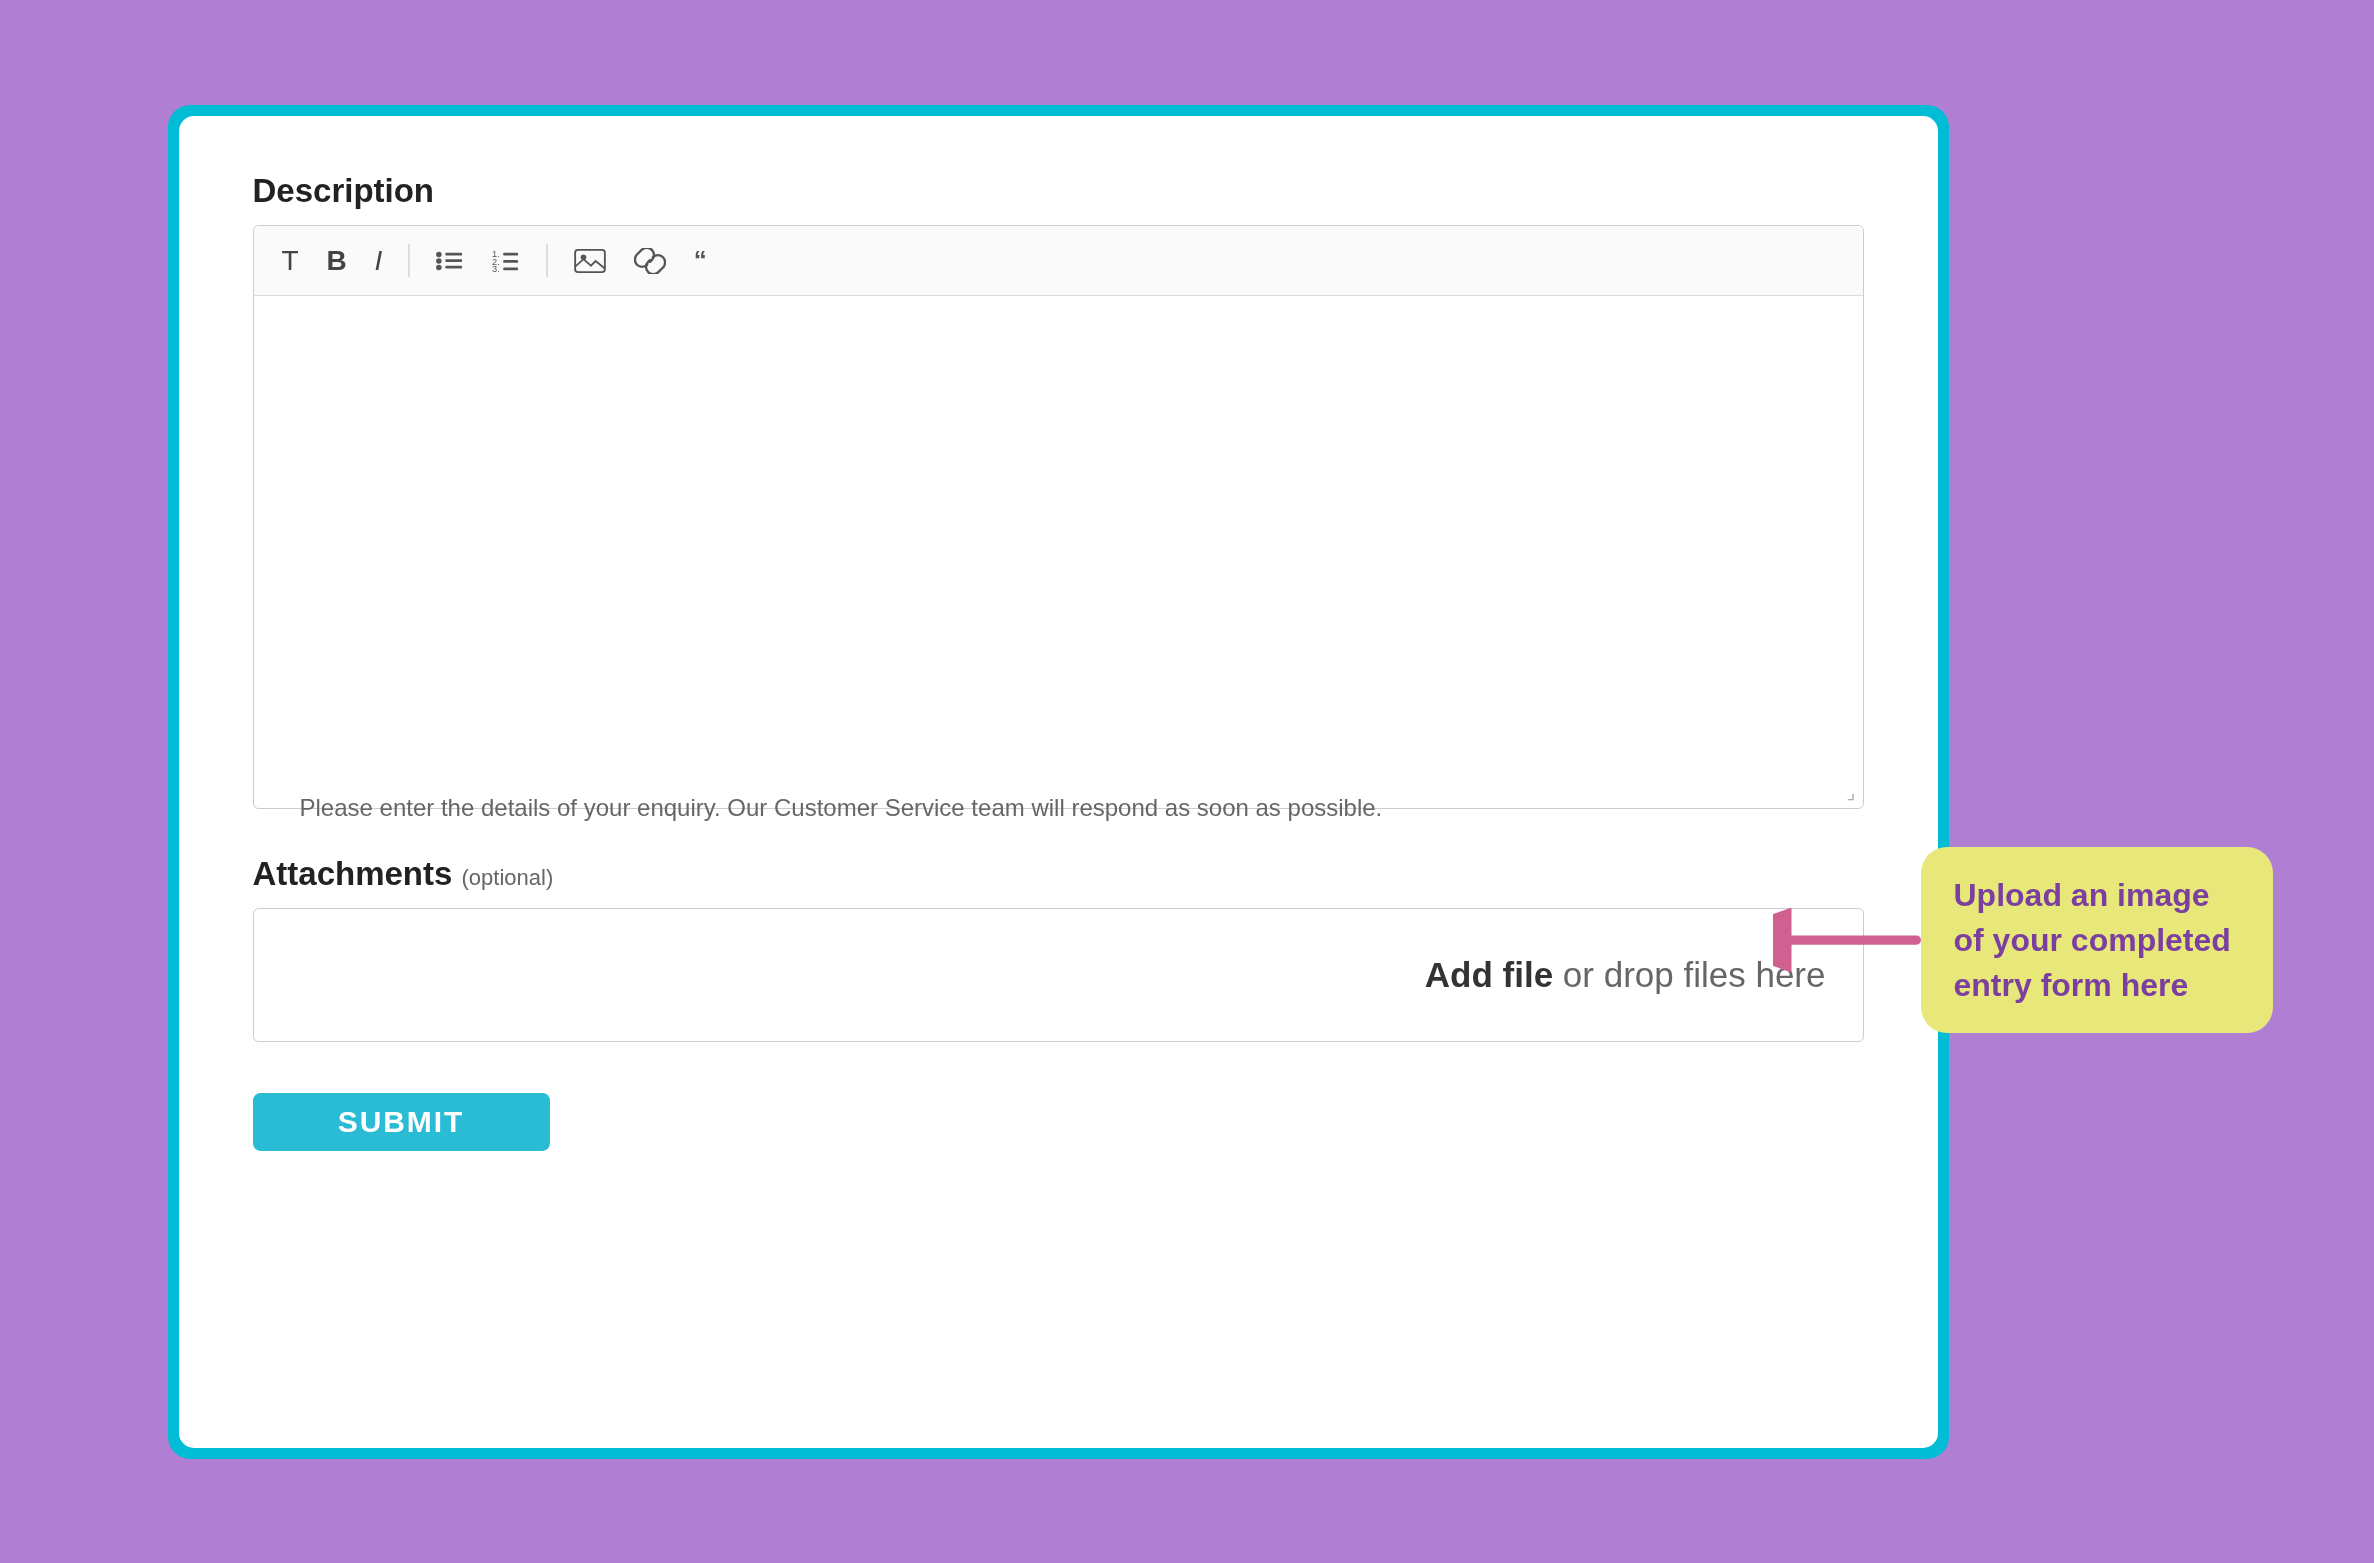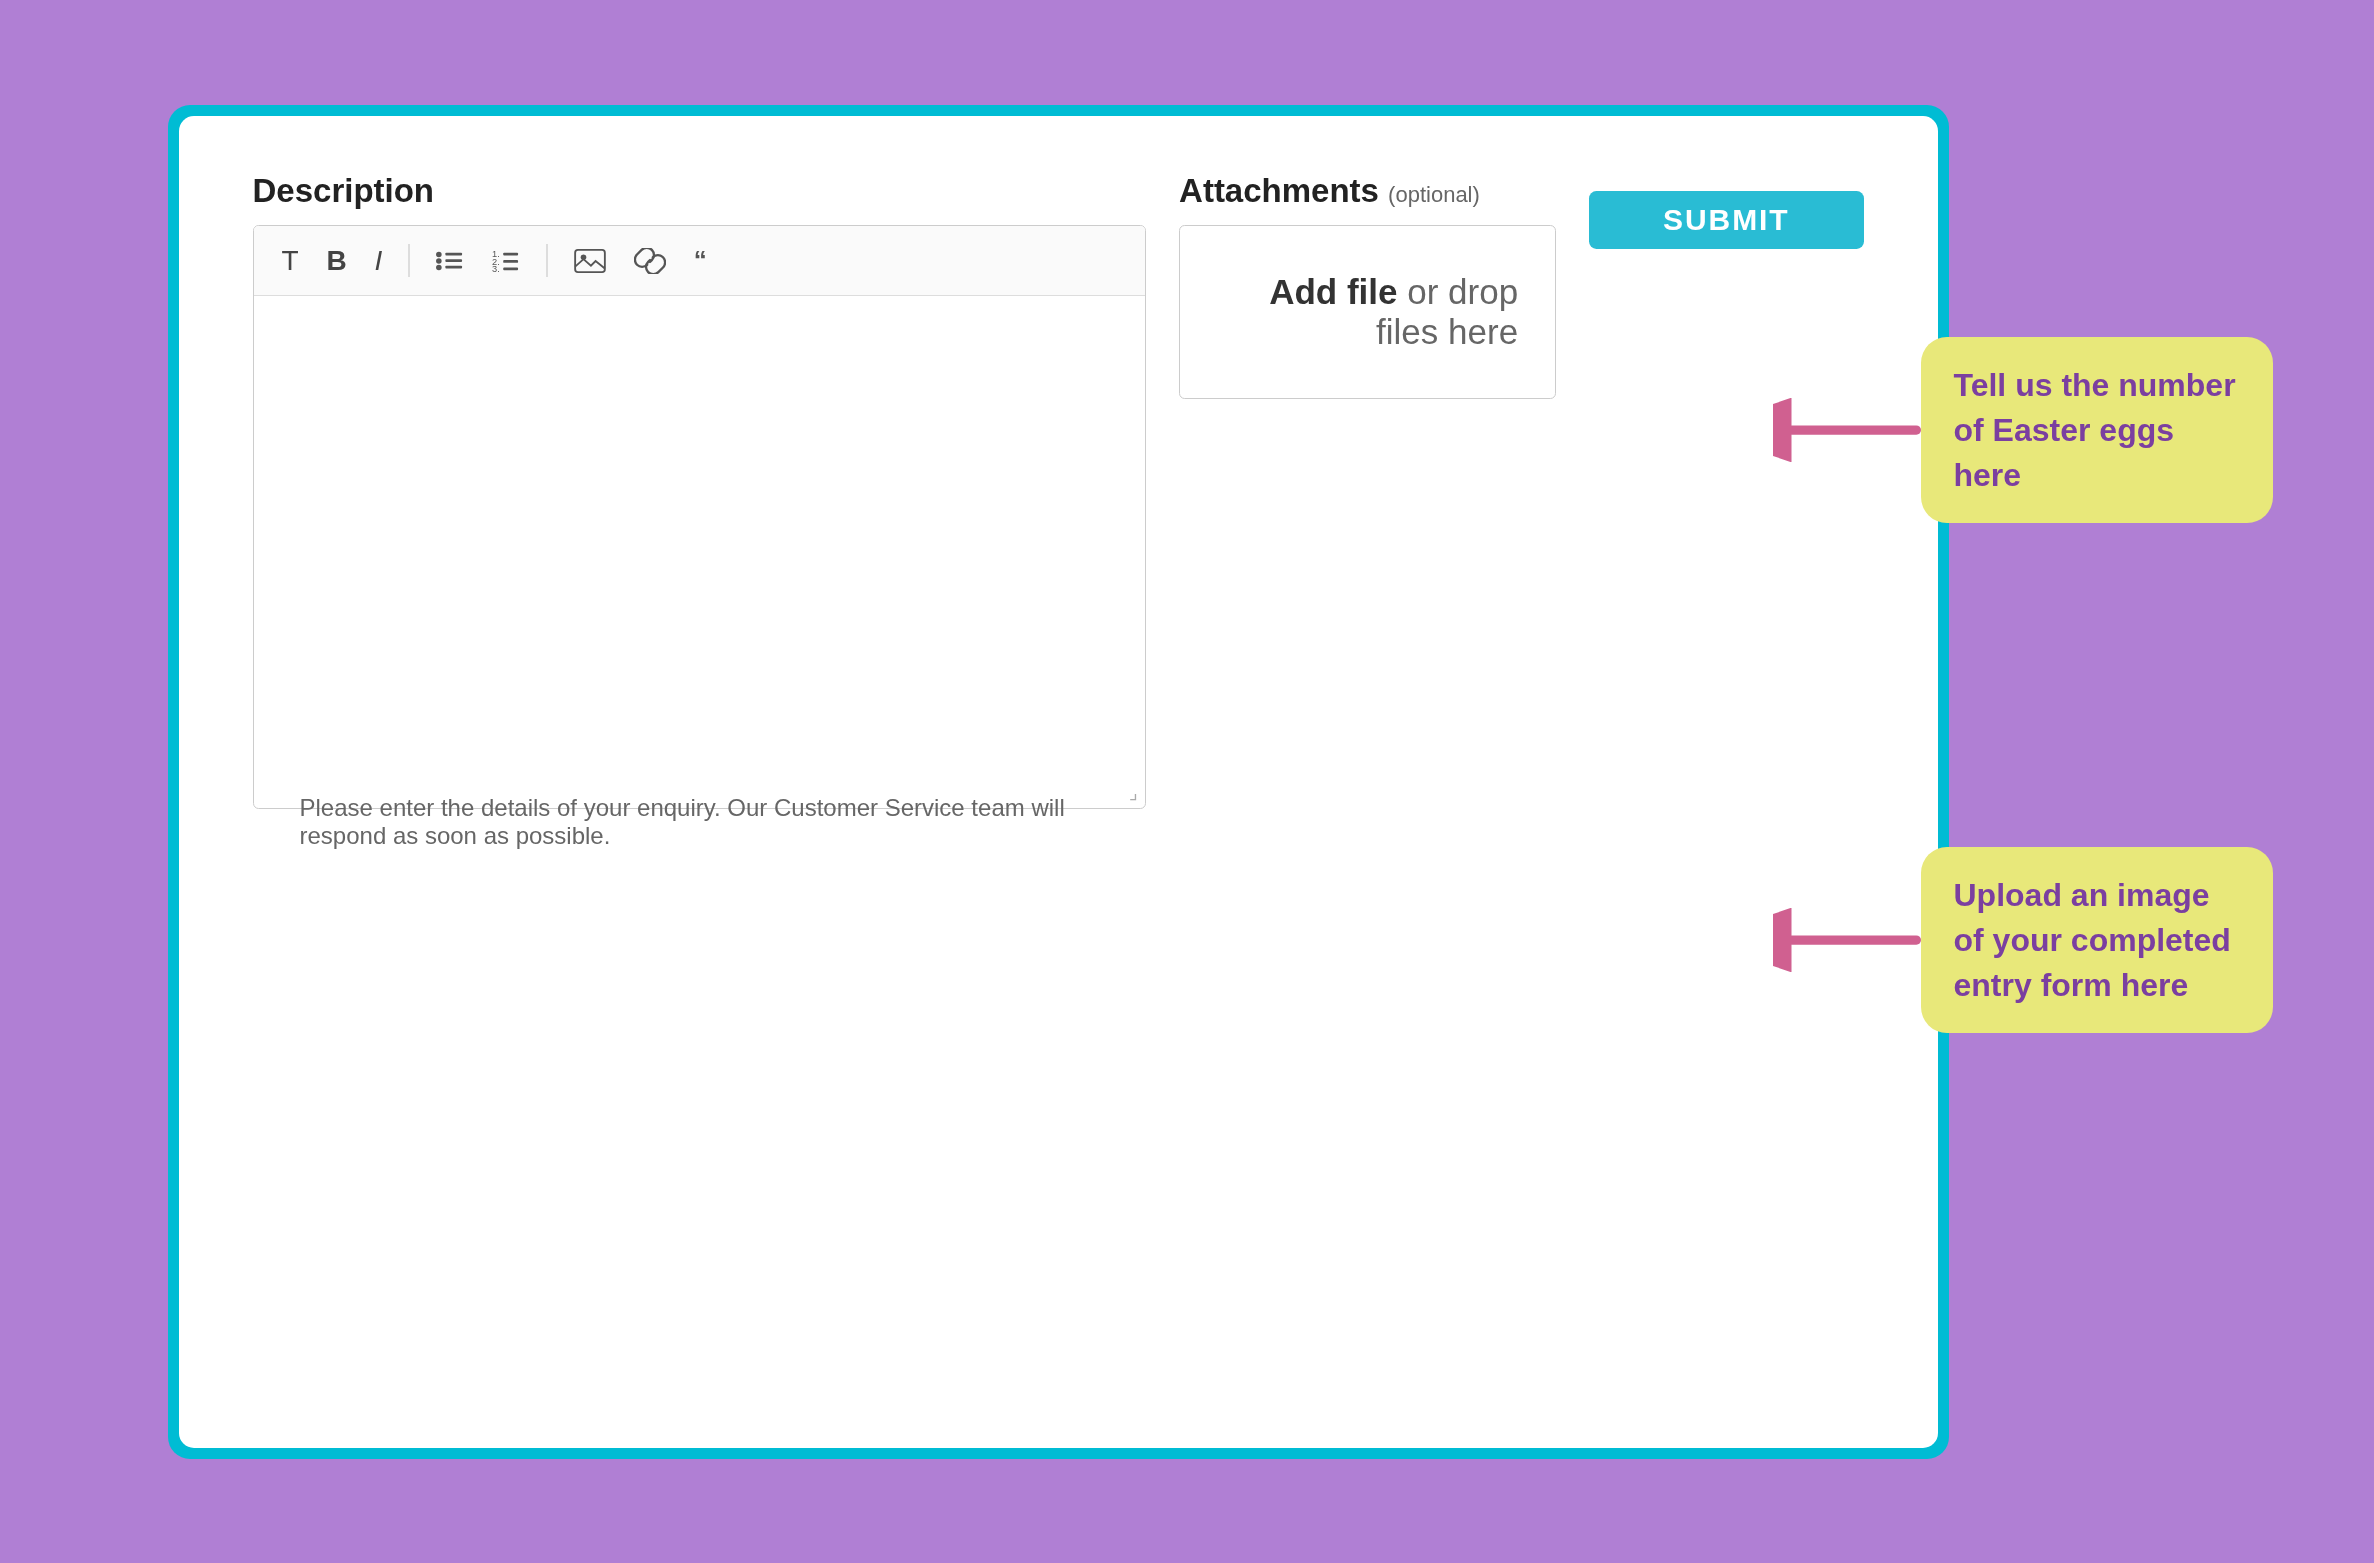--- a/index.html
+++ b/index.html
@@ -26,21 +26,21 @@
       top: 56px;
     }
 
     .form-card {
       width: 100%;
       height: 100%;
       background: #ffffff;
       border-radius: 15px;
       padding: 56px 74px;
       display: flex;
-      flex-direction: row;
+      flex-direction: column;
       gap: 33px;
     }
 
     .field-label {
       font-size: 33px;
       font-weight: 700;
       color: #222222;
       margin-bottom: 15px;
     }
 
@@ -261,35 +261,20 @@
         <div class="file-upload-area">
           <span class="bold-text">Add file</span><span> or drop files here</span>
         </div>
       </div>
 
       <button class="submit-btn">SUBMIT</button>
 
     </div>
   </div>
 
-  <div class="callout-top">
-    <div class="callout-arrow">
-      <svg class="arrow-svg" viewBox="0 0 160 80" fill="none">
-        <defs>
-          <marker id="arrowhead1" markerWidth="10" markerHeight="7" refX="0" refY="3.5" orient="auto">
-            <polygon points="0 0, 10 3.5, 0 7" fill="#d06090"></polygon>
-          </marker>
-        </defs>
-        <path d="M155 40 L20 40" stroke="#d06090" stroke-width="10" marker-end="url(#arrowhead1)" stroke-linecap="round"></path>
-      </svg>
-    </div>
-    <div class="callout-bubble">
-      <span>Tell us the number of Easter eggs here</span>
-    </div>
-  </div>
 
   <div class="callout-bottom">
     <div class="callout-arrow">
       <svg class="arrow-svg" viewBox="0 0 160 80" fill="none">
         <defs>
           <marker id="arrowhead2" markerWidth="10" markerHeight="7" refX="0" refY="3.5" orient="auto">
             <polygon points="0 0, 10 3.5, 0 7" fill="#d06090"></polygon>
           </marker>
         </defs>
         <path d="M155 40 L20 40" stroke="#d06090" stroke-width="10" marker-end="url(#arrowhead2)" stroke-linecap="round"></path>

